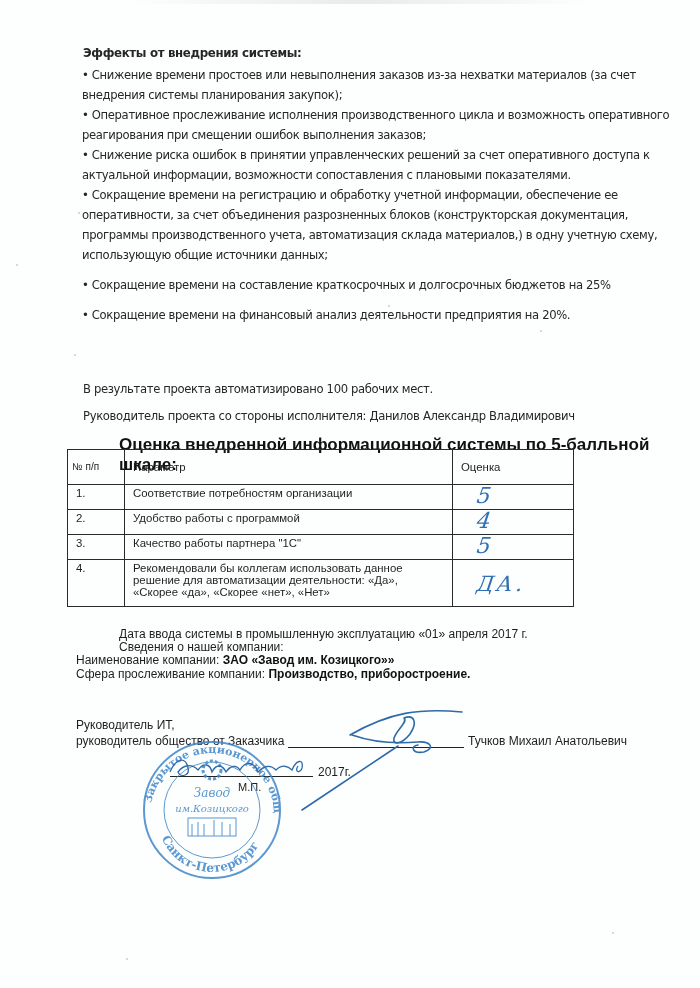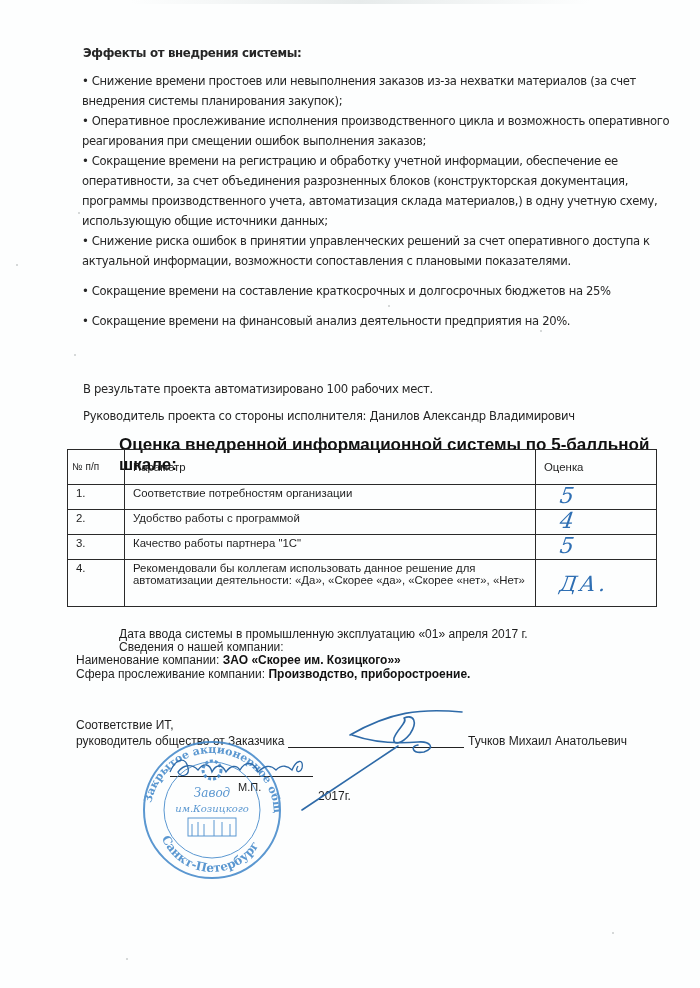--- a/index.html
+++ b/index.html
@@ -18,40 +18,40 @@
       font-family: "DejaVu Sans", sans-serif;
       font-size: 11.6px;
       letter-spacing: -0.35px;
       color: #262626;
     }
     .section-title {
       position: absolute; left: 83px; top: 46px;
       font-weight: bold; font-size: 11.8px;
     }
     .effects {
-      position: absolute; left: 82px; top: 71px; width: 590px;
+      position: absolute; left: 82px; top: 65px; width: 590px;
       line-height: 20px;
     }
     .effects p { margin: 0; }
     .effects .gap { margin-top: 10px; }
     .result-line { position: absolute; left: 83px; top: 382px; }
     .pm-line { position: absolute; left: 83px; top: 409px; }
 
     .arial {
       font-family: "Liberation Sans", sans-serif;
       font-size: 12px;
       color: #1e1e1e;
     }
     .table-title {
       position: absolute; left: 119px; top: 435px;
       font-weight: bold; font-size: 17px; color: #111;
     }
     table.rating {
       position: absolute; left: 67px; top: 449px;
-      width: 590px;
+      width: 507px;
       border-collapse: collapse;
       font-family: "Liberation Sans", sans-serif;
       font-size: 11.4px; color: #1e1e1e;
     }
     table.rating td, table.rating th {
       border: 1px solid #2a2a2a;
       padding: 2px 8px;
       text-align: left; vertical-align: top;
       font-weight: normal;
     }
@@ -81,38 +81,38 @@
     .sig-role2 { position: absolute; left: 76px; top: 734px; }
     .sig-underline {
       position: absolute; left: 288px; top: 747px; width: 176px; height: 0;
       border-top: 1px solid #222;
     }
     .sig-name { position: absolute; left: 468px; top: 734px; }
     .date-underline {
       position: absolute; left: 170px; top: 776px; width: 143px; height: 0;
       border-top: 1px solid #222;
     }
-    .sig-year { position: absolute; left: 318px; top: 765px; margin-top: 24px; }
+    .sig-year { position: absolute; left: 318px; top: 765px; }
     .mp { position: absolute; left: 238px; top: 781px; font-size: 11px; }
 
     svg.overlay { position: absolute; left: 0; top: 0; }
     .speck { position: absolute; width: 2px; height: 2px; background: #c8cccc; border-radius: 1px; }
   </style>
 </head>
 <body>
 
 <div class="ghost-header"></div>
 
 <div class="calibri section-title">Эффекты от внедрения системы:</div>
 
 <div class="calibri effects">
   <p>• Снижение времени простоев или невыполнения заказов из-за нехватки материалов (за счет внедрения системы планирования закупок);</p>
   <p>• Оперативное прослеживание исполнения производственного цикла и возможность оперативного реагирования при смещении ошибок выполнения заказов;</p>
+  <p>• Снижение риска ошибок в принятии управленческих решений за счет оперативного доступа к актуальной информации, возможности сопоставления с плановыми показателями.</p>
   <p>• Сокращение времени на регистрацию и обработку учетной информации, обеспечение ее оперативности, за счет объединения разрозненных блоков (конструкторская документация, программы производственного учета, автоматизация склада материалов,) в одну учетную схему, использующую общие источники данных;</p>
-  <p>• Снижение риска ошибок в принятии управленческих решений за счет оперативного доступа к актуальной информации, возможности сопоставления с плановыми показателями.</p>
   <p class="gap">• Сокращение времени на составление краткосрочных и долгосрочных бюджетов на 25%</p>
   <p class="gap">• Сокращение времени на финансовый анализ деятельности предприятия на 20%.</p>
 </div>
 
 <div class="calibri result-line">В результате проекта автоматизировано 100 рабочих мест.</div>
 <div class="calibri pm-line">Руководитель проекта со стороны исполнителя: Данилов Александр Владимирович</div>
 
 <div class="arial table-title">Оценка внедренной информационной системы по 5-балльной шкале:</div>
 
 <table class="rating">
@@ -148,24 +148,24 @@
     <td>Рекомендовали бы коллегам использовать данное решение для автоматизации деятельности: «Да», «Скорее «да», «Скорее «нет», «Нет»</td>
     <td class="grade">
           <span class="hand da">ДА.</span>
         </td>
   </tr>
 </tbody>
   </table>
 
 <div class="arial date-line">Дата ввода системы в промышленную эксплуатацию «01» апреля 2017 г.</div>
 <div class="arial info-line">Сведения о нашей компании:</div>
-<div class="arial company-line"><span>Наименование компании: </span><b>ЗАО «Скорее им. Козицкого»»</b></div>
+<div class="arial company-line"><span>Наименование компании: </span><b>ЗАО «Завод им. Козицкого»»</b></div>
 <div class="arial sphere-line"><span>Сфера прослеживание компании: </span><b>Производство, приборостроение.</b></div>
 
-<div class="arial sig-role1">Соответствие ИТ,</div>
+<div class="arial sig-role1">Руководитель ИТ,</div>
 <div class="arial sig-role2">руководитель общество от Заказчика</div>
 <div class="sig-underline"></div>
 <div class="arial sig-name">Тучков Михаил Анатольевич</div>
 <div class="date-underline"></div>
 <div class="arial sig-year">2017г.</div>
 <div class="arial mp">М.П.</div>
 
 <svg class="overlay" width="700" height="988">
   <defs>
     <path id="stampTopArc" d="M 150 815 A 62 62 0 1 1 274 815"></path>

